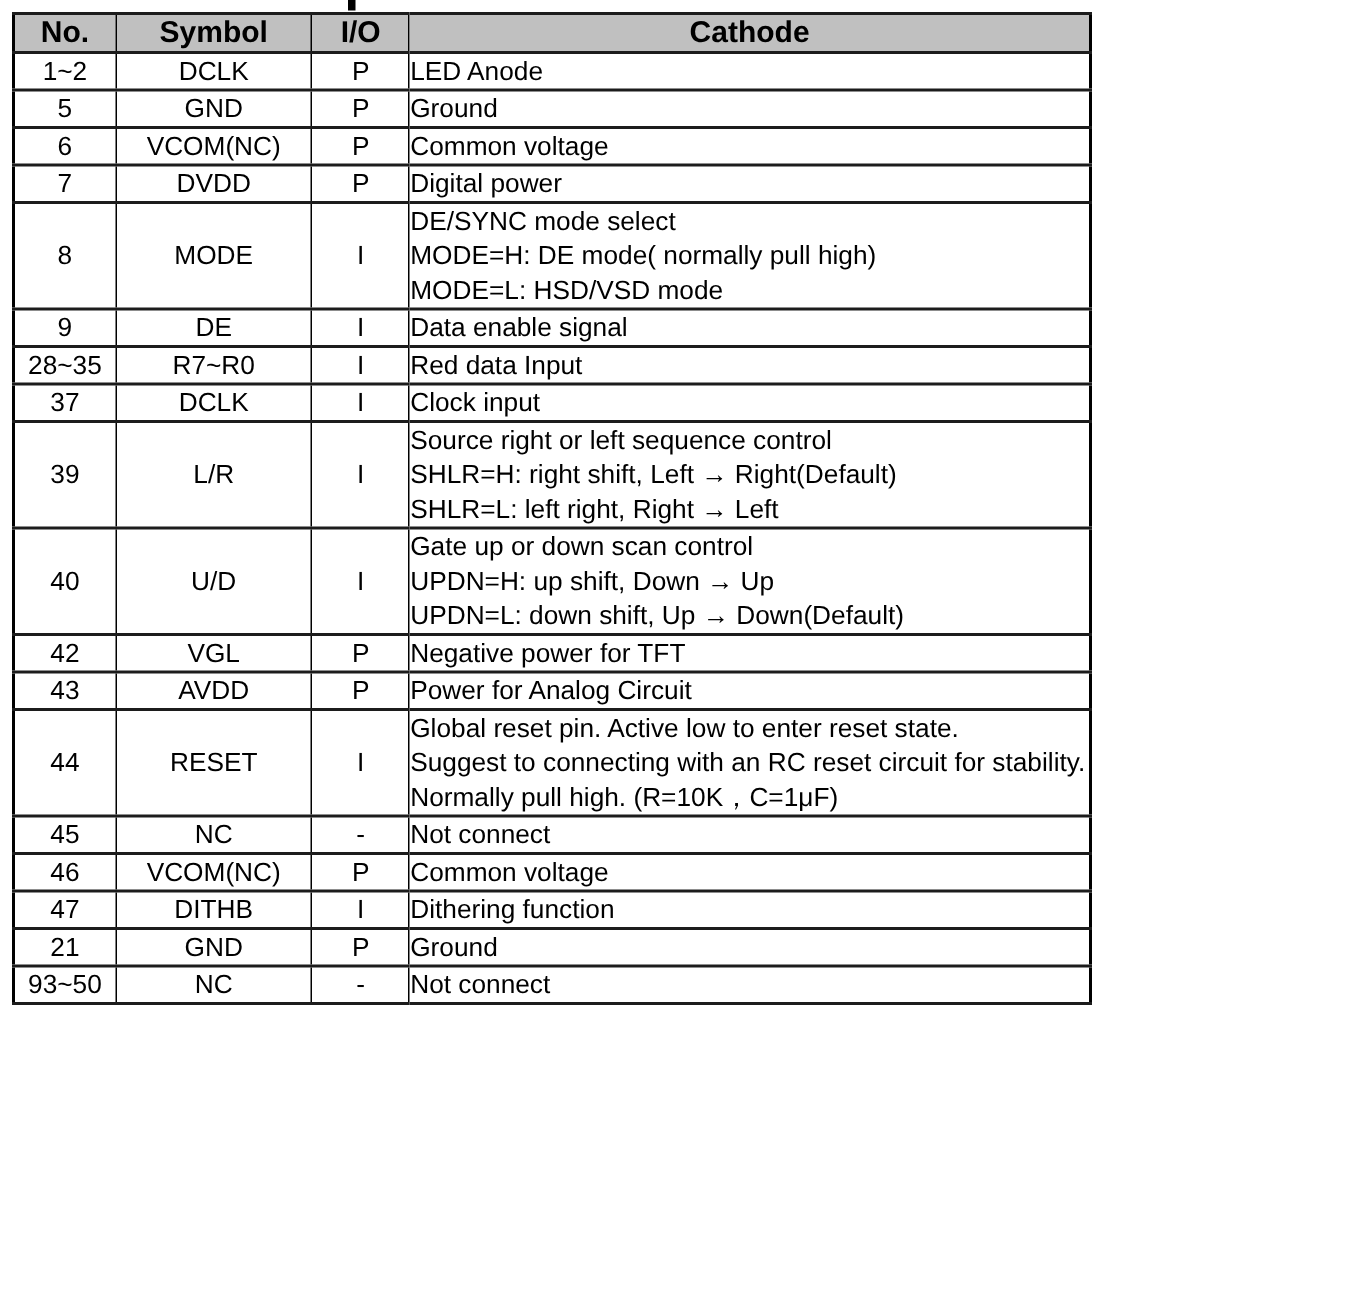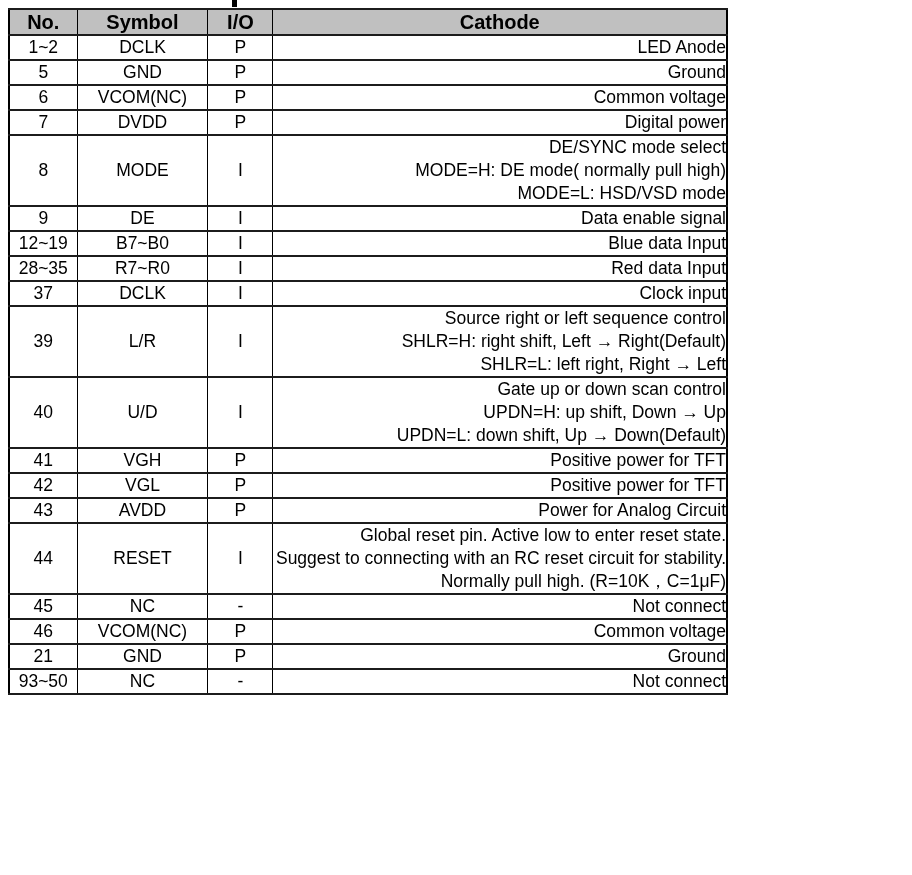--- a/index.html
+++ b/index.html
@@ -51,21 +51,21 @@
   }
   table.pin-table td {
     font-size: 17.5px;
     line-height: 23px;
     vertical-align: middle;
   }
   td.c-no, td.c-symbol, td.c-io {
     text-align: center;
   }
   td.c-func {
-    text-align: right;
+    text-align: left;
     padding-left: 6px;
     padding-right: 4px;
     white-space: pre-line;
   }
 </style>
 </head>
 <body>
 
 <div class="page">
   <div class="glyph-fragment"></div>
@@ -126,26 +126,20 @@
 
   <tr>
     <td class="c-no">9</td>
     <td class="c-symbol">DE</td>
     <td class="c-io">I</td>
     <td class="c-func">Data enable signal</td>
   </tr>
 
 
 
-  <tr>
-    <td class="c-no">12~19</td>
-    <td class="c-symbol">B7~B0</td>
-    <td class="c-io">I</td>
-    <td class="c-func">Blue data Input</td>
-  </tr>
 
 
   <tr>
     <td class="c-no">28~35</td>
     <td class="c-symbol">R7~R0</td>
     <td class="c-io">I</td>
     <td class="c-func">Red data Input</td>
   </tr>
 
 
@@ -168,32 +162,26 @@
 
   <tr>
     <td class="c-no">40</td>
     <td class="c-symbol">U/D</td>
     <td class="c-io">I</td>
     <td class="c-func">Gate up or down scan control
 UPDN=H: up shift, Down → Up
 UPDN=L: down shift, Up → Down(Default)</td>
   </tr>
 
-  <tr>
-    <td class="c-no">41</td>
-    <td class="c-symbol">VGH</td>
-    <td class="c-io">P</td>
-    <td class="c-func">Positive power for TFT</td>
-  </tr>
 
   <tr>
     <td class="c-no">42</td>
     <td class="c-symbol">VGL</td>
     <td class="c-io">P</td>
-    <td class="c-func">Positive power for TFT</td>
+    <td class="c-func">Negative power for TFT</td>
   </tr>
 
   <tr>
     <td class="c-no">43</td>
     <td class="c-symbol">AVDD</td>
     <td class="c-io">P</td>
     <td class="c-func">Power for Analog Circuit</td>
   </tr>
 
   <tr>
@@ -212,20 +200,26 @@
     <td class="c-func">Not connect</td>
   </tr>
 
   <tr>
     <td class="c-no">46</td>
     <td class="c-symbol">VCOM(NC)</td>
     <td class="c-io">P</td>
     <td class="c-func">Common voltage</td>
   </tr>
 
+  <tr>
+    <td class="c-no">47</td>
+    <td class="c-symbol">DITHB</td>
+    <td class="c-io">I</td>
+    <td class="c-func">Dithering function</td>
+  </tr>
 
   <tr>
     <td class="c-no">21</td>
     <td class="c-symbol">GND</td>
     <td class="c-io">P</td>
     <td class="c-func">Ground</td>
   </tr>
 
   <tr>
     <td class="c-no">93~50</td>

